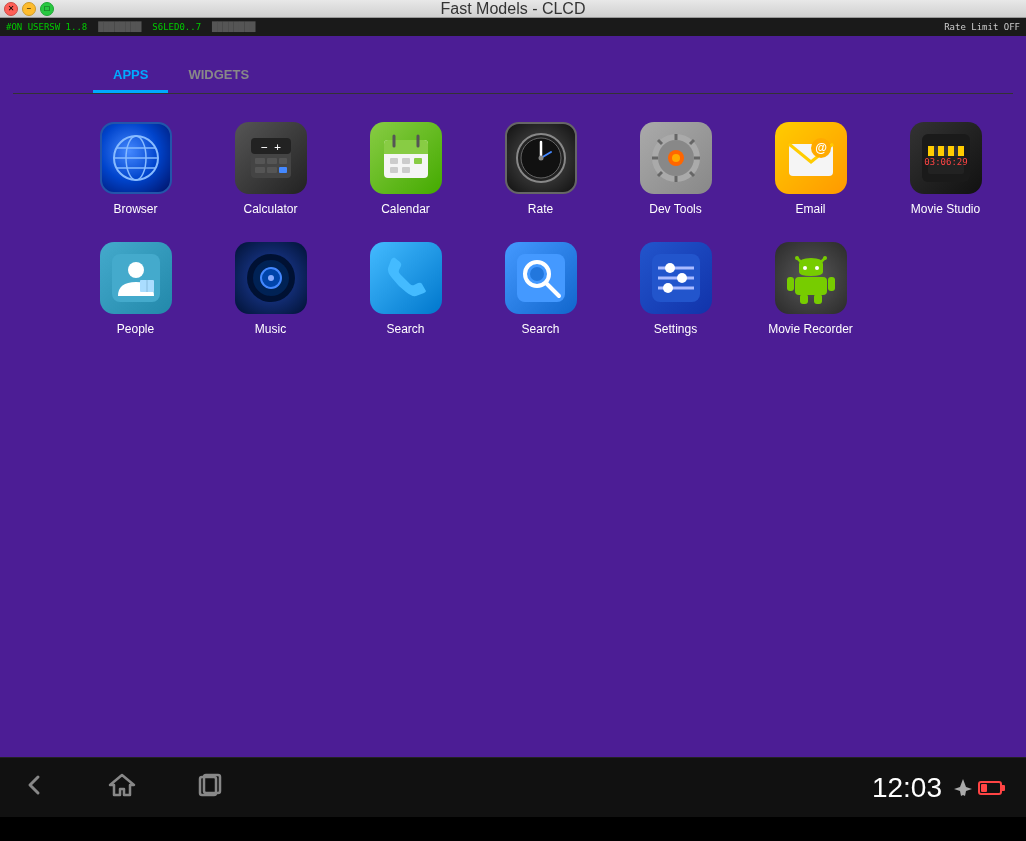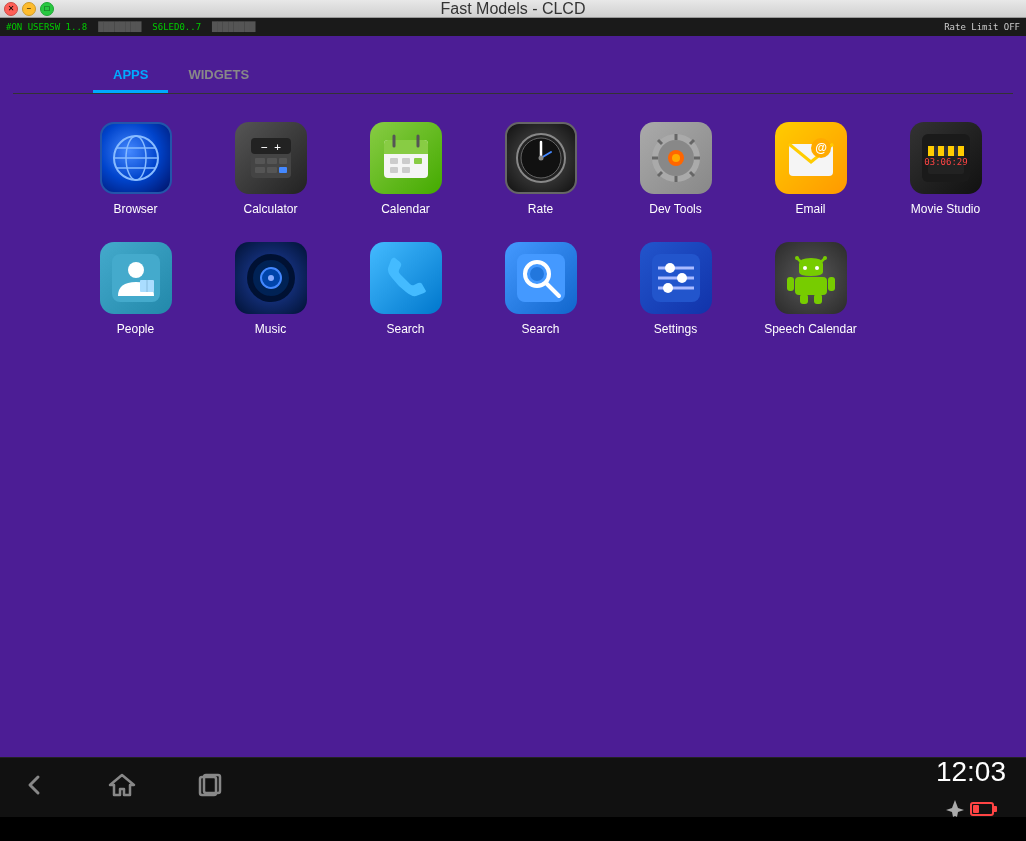--- a/index.html
+++ b/index.html
@@ -217,21 +217,20 @@
     }
     #nav-bar .nav-icon {
       font-size: 24px;
       color: #888;
       cursor: pointer;
     }
     #nav-bar .nav-right {
       display: flex;
       align-items: center;
       gap: 10px;
-      flex-direction: column;
     }
     .clock-display {
       font-size: 28px;
       color: #fff;
       font-weight: 300;
     }
     .status-icons {
       display: flex;
       align-items: center;
       gap: 4px;
@@ -466,21 +465,21 @@
 
             <rect x="12" y="27" width="32" height="18" rx="4" fill="#77cc00"></rect>
 
             <rect x="4" y="27" width="7" height="14" rx="3" fill="#77cc00"></rect>
             <rect x="45" y="27" width="7" height="14" rx="3" fill="#77cc00"></rect>
 
             <rect x="17" y="44" width="8" height="10" rx="3" fill="#77cc00"></rect>
             <rect x="31" y="44" width="8" height="10" rx="3" fill="#77cc00"></rect>
           </svg>
         </div>
-        <span class="app-icon-label">Speech Calendar</span>
+        <span class="app-icon-label">Movie Recorder</span>
       </div>
 
     </div>
   </div>
 
   <div id="nav-bar">
     <div class="nav-left">
 
       <div class="nav-icon">
         <svg width="28" height="28" viewBox="0 0 28 28">

